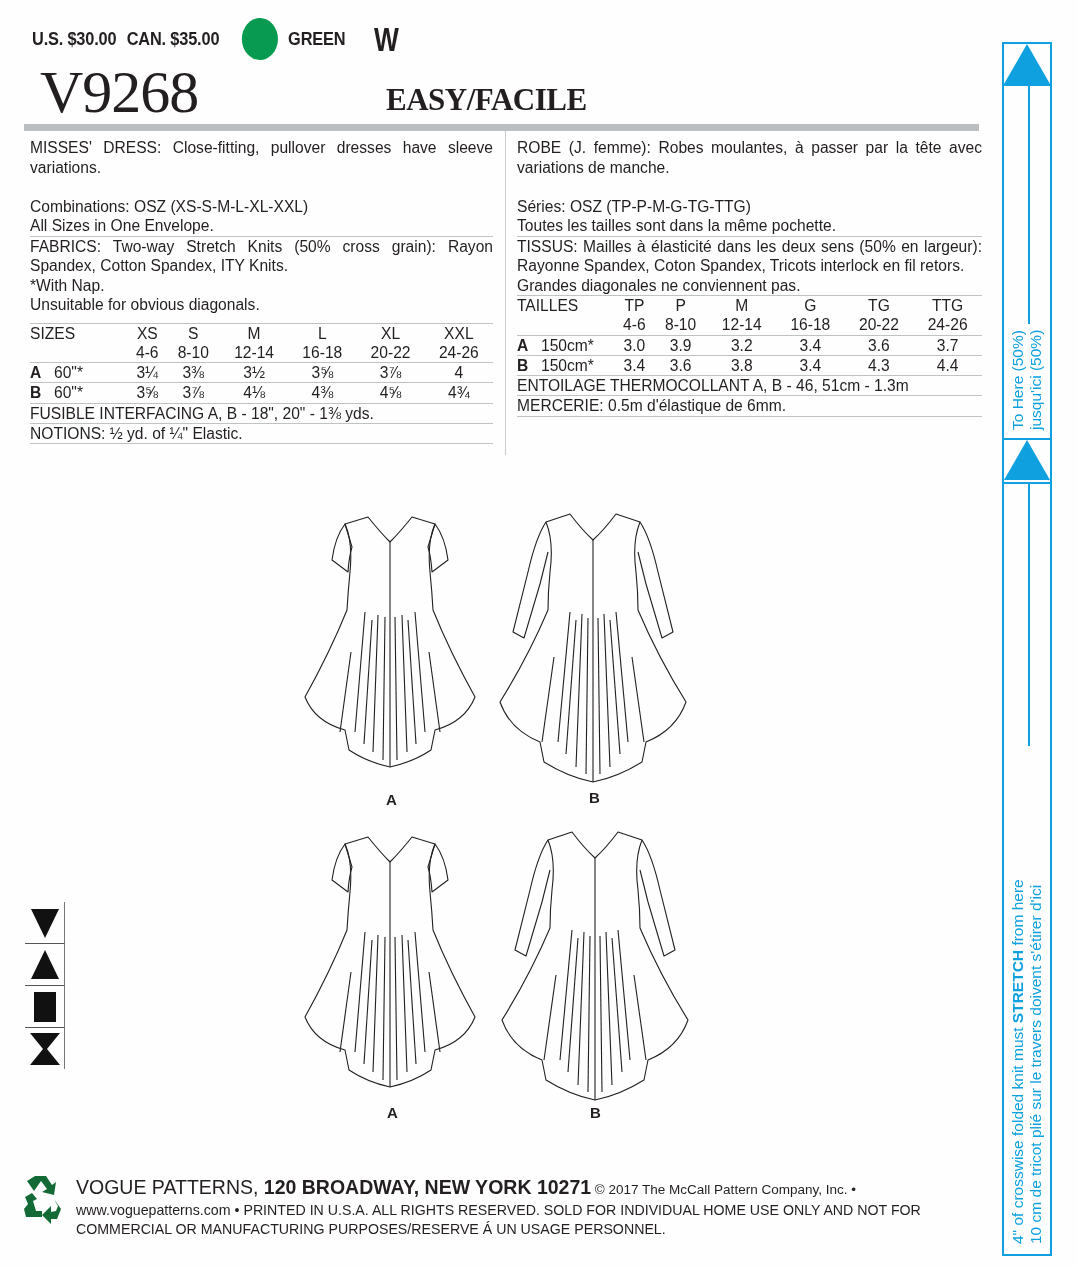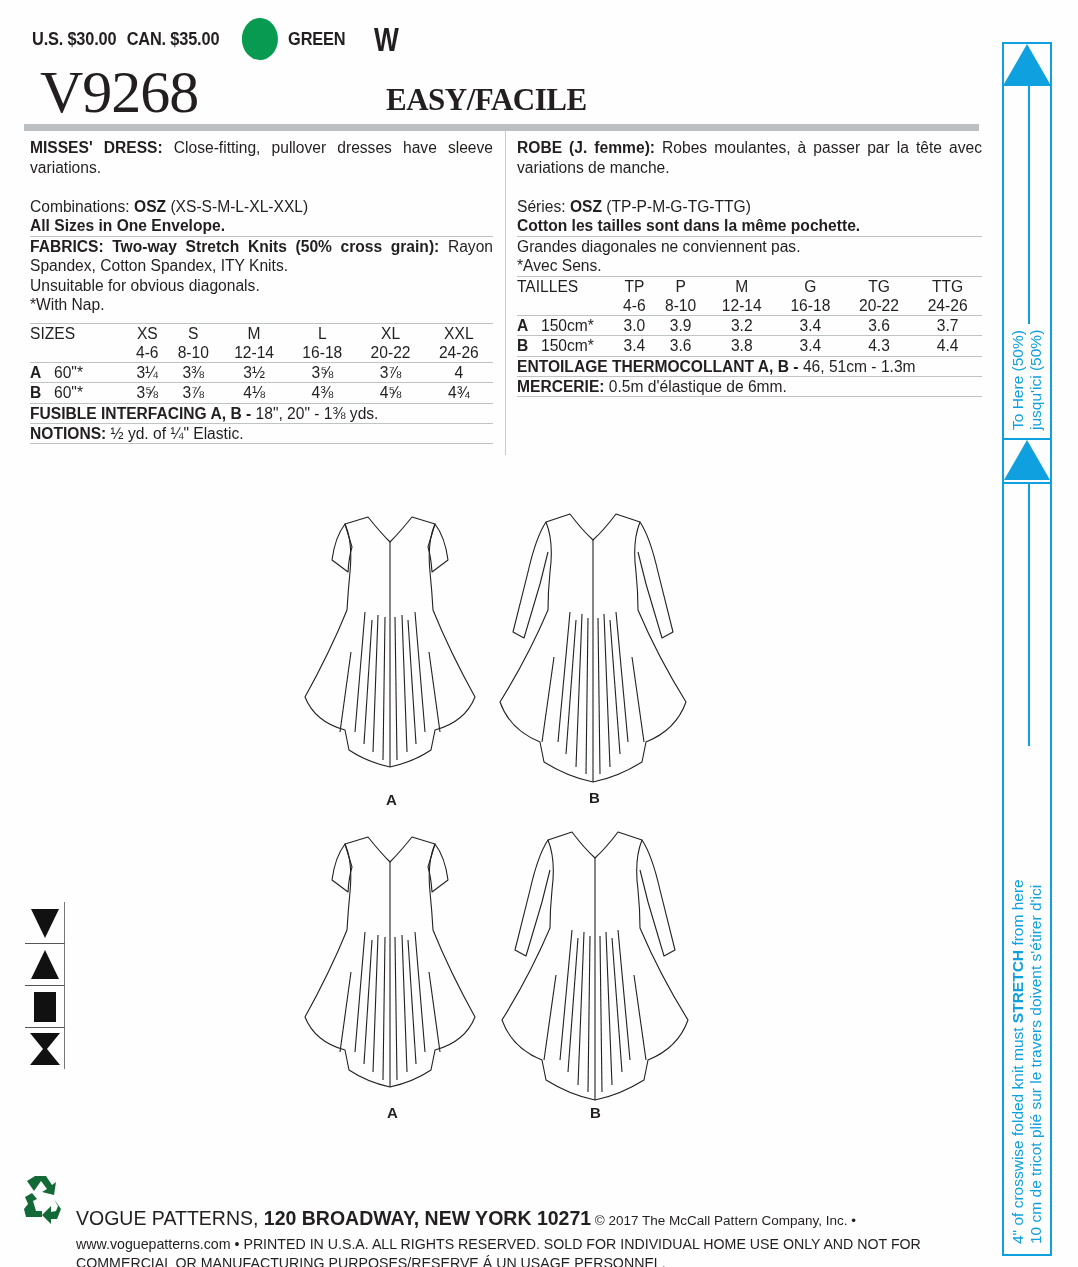--- a/index.html
+++ b/index.html
@@ -15,21 +15,21 @@
   .gray-bar { left: 24px; top: 124px; width: 955px; height: 7px; background: #bbbfc1; }
   .col-divider { left: 505px; top: 131px; width: 1px; height: 324px; background: #c9cccd; }
   
   .col { top: 138px; font-size: 15.6px; line-height: 19.5px; }
   .col-left { left: 30px; width: 463px; }
   .col-right { left: 517px; width: 465px; }
   .col p { margin: 0; }
   .justify { text-align: justify; }
   .gap { height: 19.5px; }
   .rule { height: 1px; background: #bfc3c4; margin: 0; }
-  b { font-weight: bold; }
+  b { font-weight: normal; }
   .size-table { border-collapse: collapse; width: 100%; font-size: 15.6px; line-height: 19.3px; }
   .size-table td { padding: 0; text-align: center; vertical-align: top; }
   .size-table td.lbl { text-align: left; }
   .size-table tr.rl td { border-top: 1px solid #bfc3c4; }
   .size-table td.rowlbl { text-align: left; font-weight: bold; width: 24px; }
   .size-table td.width { text-align: left; width: 74px; }
   .line-bottom { border-bottom: 1px solid #bfc3c4; }
   
   .illus { left: 290px; top: 480px; width: 400px; height: 650px; }
   .view-label { font-weight: bold; font-size: 15px; }
@@ -39,21 +39,21 @@
   .notch-cell:last-child { border-bottom: none; }
   
   .gauge { left: 1002px; top: 42px; width: 50px; height: 1214px; border: 2px solid #0ea0df; box-sizing: border-box; }
   .gauge-inner { position: absolute; left: 0; right: 0; }
   .gauge-line { position: absolute; left: 24px; width: 2px; background: #0ea0df; }
   .gauge-text { position: absolute; color: #0ea0df; font-size: 15.5px; line-height: 18px; white-space: nowrap; transform: rotate(-90deg); transform-origin: left top; }
   .gauge-text b { font-weight: bold; }
   
   .recycle { left: 24px; top: 1175px; width: 40px; height: 50px; }
   .footer { left: 76px; top: 1176px; font-size: 14.2px; line-height: 19px; white-space: nowrap; }
-  .footer .big { font-size: 19.5px; line-height: 28px; margin-top: 28px; }
+  .footer .big { font-size: 19.5px; line-height: 22px; }
   .footer .big b { font-weight: bold; }
   .footer .small { font-size: 13.5px; }
 </style>
 </head>
 <body>
 
 <div class="abs price-row">
   <span>U.S. $30.00</span>
   <span>CAN. $35.00</span>
   <span class="green-dot"></span>
@@ -65,22 +65,22 @@
 <div class="abs gray-bar"></div>
 <div class="abs col-divider"></div>
 
 <div class="abs col col-left">
   <p class="justify"><b>MISSES' DRESS:</b><span> Close-fitting, pullover dresses have sleeve variations.</span></p>
   <div class="gap"></div>
   <p><span>Combinations: </span><b>OSZ</b><span> (XS-S-M-L-XL-XXL)</span></p>
   <p><b>All Sizes in One Envelope.</b></p>
   <div class="rule"></div>
   <p class="justify"><b>FABRICS: Two-way Stretch Knits (50% cross grain):</b><span> Rayon Spandex, Cotton Spandex, ITY Knits.</span></p>
+  <p>*With Nap.</p>
   <p>Unsuitable for obvious diagonals.</p>
-  <p>*With Nap.</p>
   <div style="height:8px"></div>
   <table class="size-table">
     <tbody>
         <tr class="rl">
       <td class="lbl" colspan="2">SIZES</td>
       <td>XS</td>
           <td>S</td>
           <td>M</td>
           <td>L</td>
           <td>XL</td>
@@ -122,24 +122,24 @@
       <td class="lbl line-bottom" colspan="8"><b>NOTIONS:</b><span> ½ yd. of ¼" Elastic.</span></td>
     </tr>
   </tbody>
     </table>
 </div>
 
 <div class="abs col col-right">
   <p class="justify"><b>ROBE (J. femme):</b><span> Robes moulantes, à passer par la tête avec variations de manche.</span></p>
   <div class="gap"></div>
   <p><span>Séries: </span><b>OSZ</b><span> (TP-P-M-G-TG-TTG)</span></p>
-  <p><b>Cotton les tailles sont dans la même pochette.</b></p>
+  <p><b>Toutes les tailles sont dans la même pochette.</b></p>
   <div class="rule"></div>
+  <p class="justify"><b>TISSUS: Mailles à élasticité dans les deux sens (50% en largeur):</b><span> Rayonne Spandex, Coton Spandex, Tricots interlock en fil retors.</span></p>
   <p>Grandes diagonales ne conviennent pas.</p>
-  <p>*Avec Sens.</p>
   <table class="size-table">
     <tbody>
         <tr class="rl">
       <td class="lbl" colspan="2">TAILLES</td>
       <td>TP</td>
           <td>P</td>
           <td>M</td>
           <td>G</td>
           <td>TG</td>
           <td>TTG</td>

